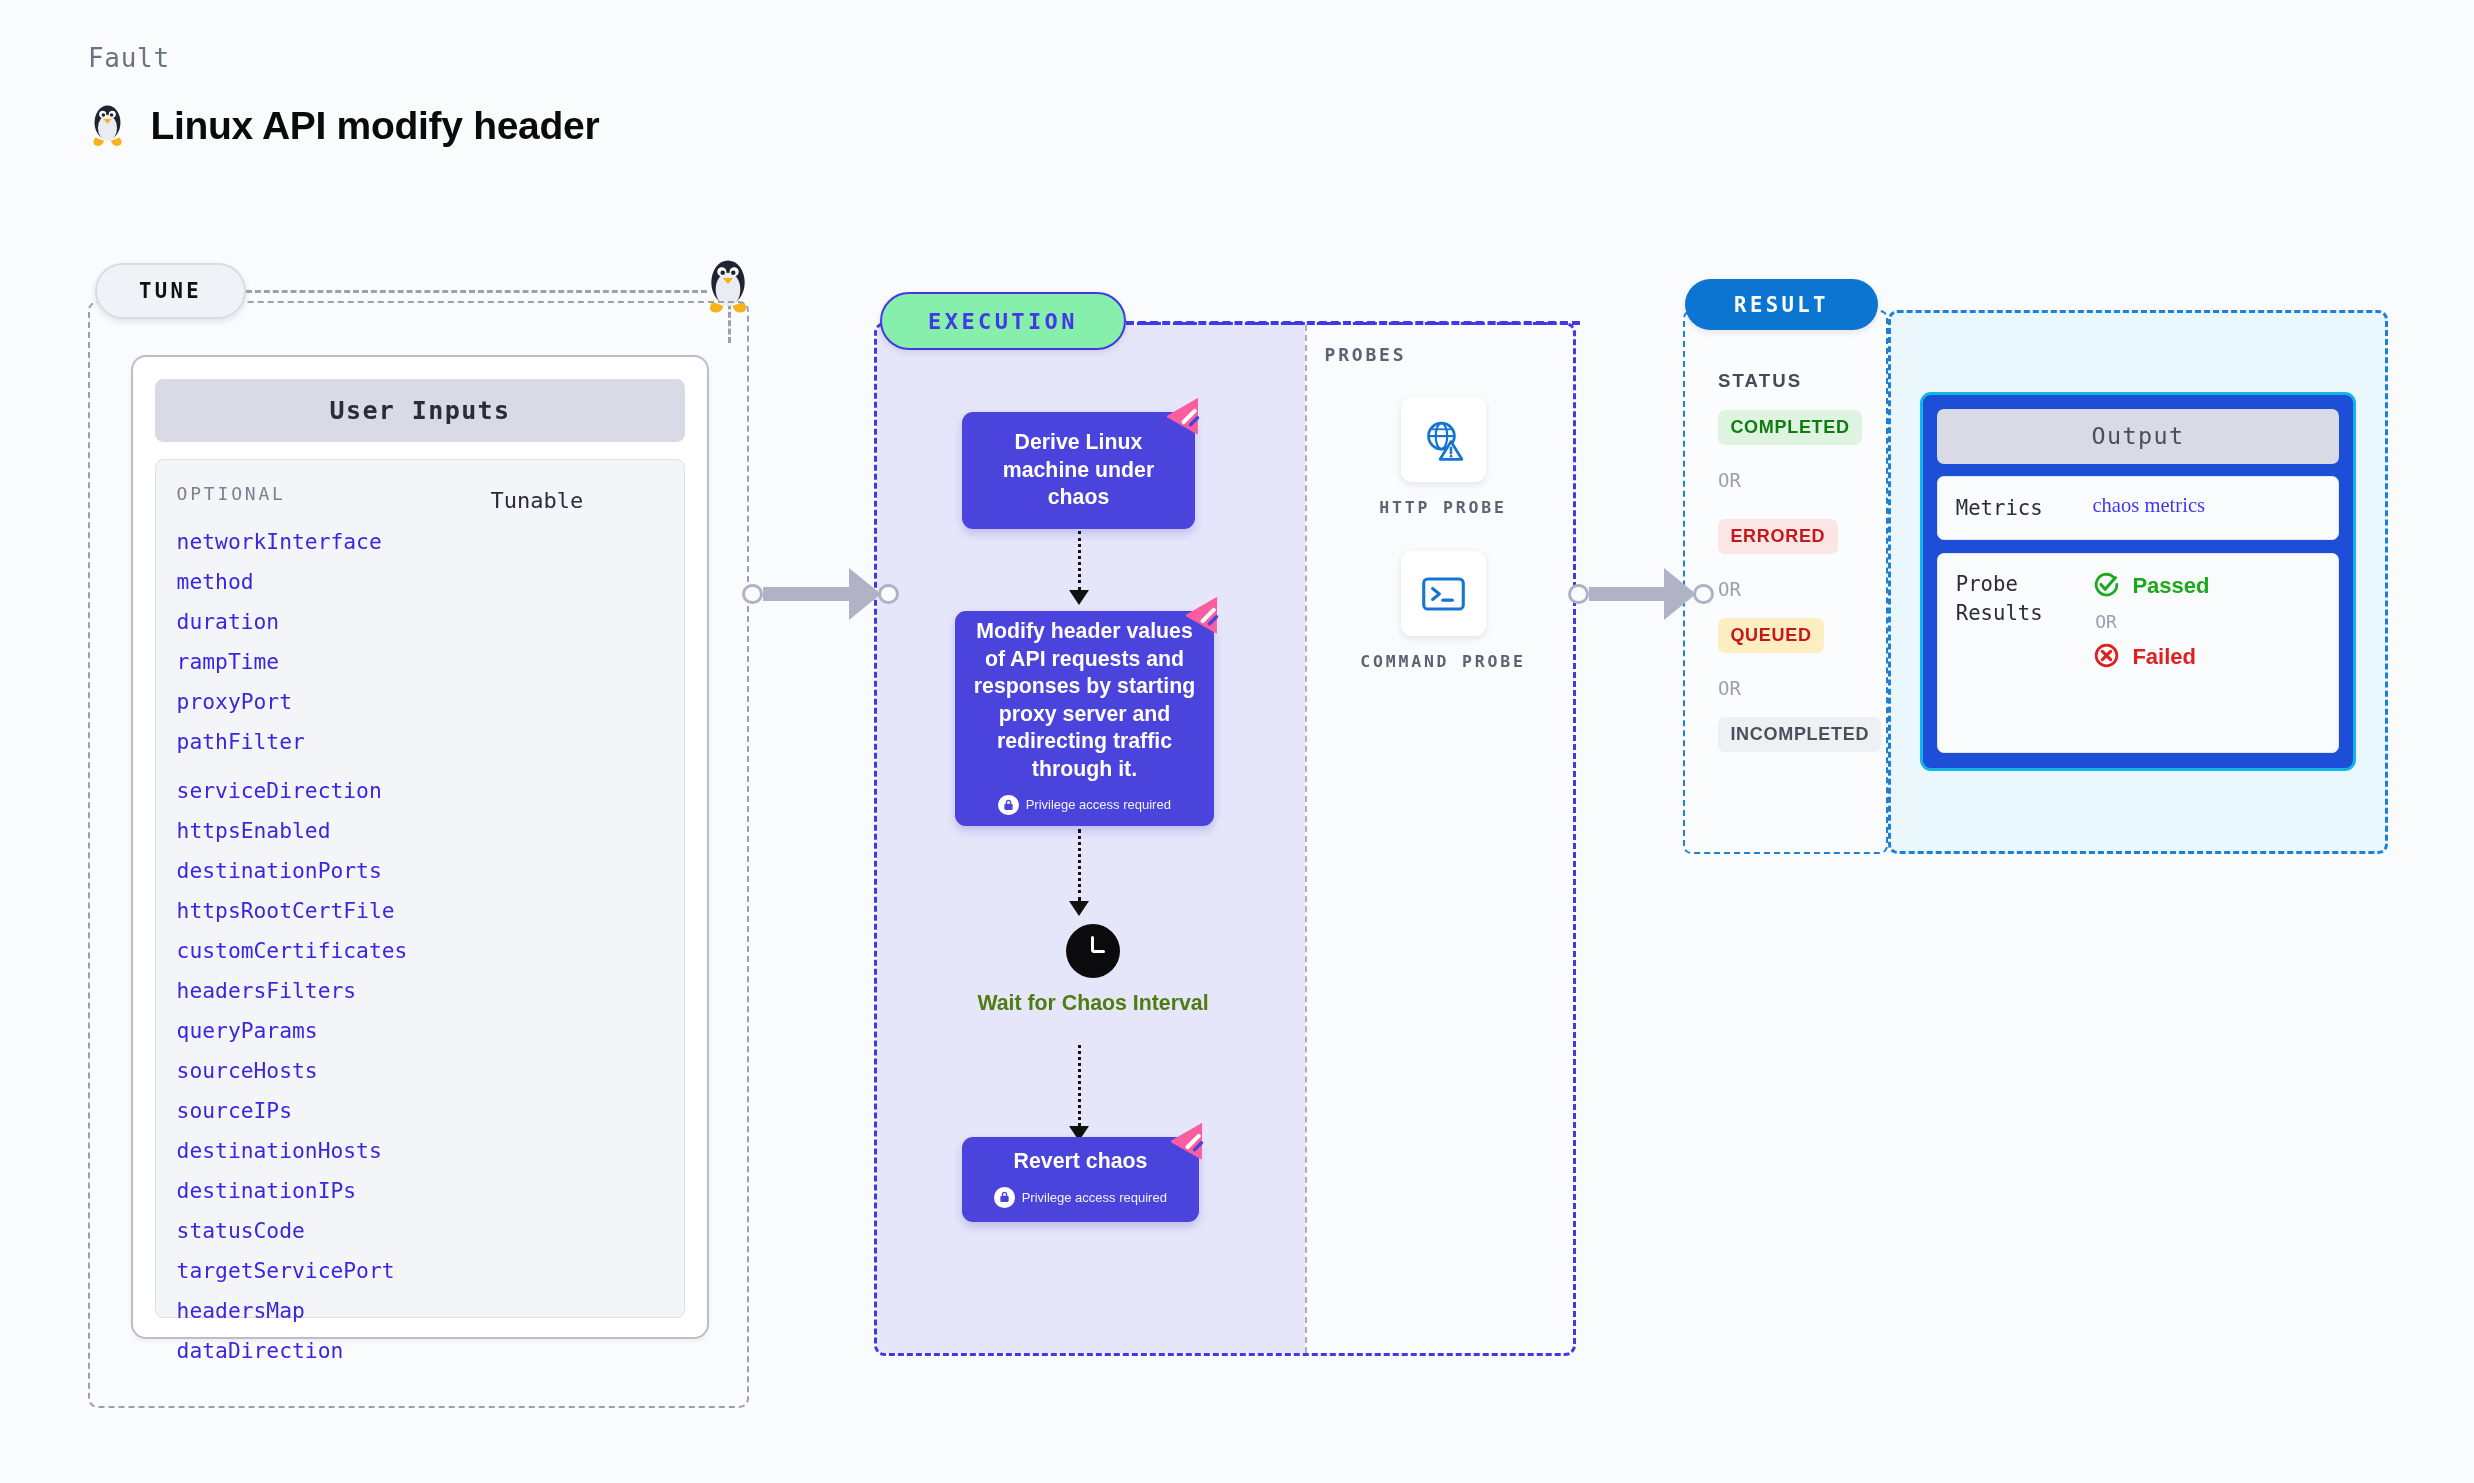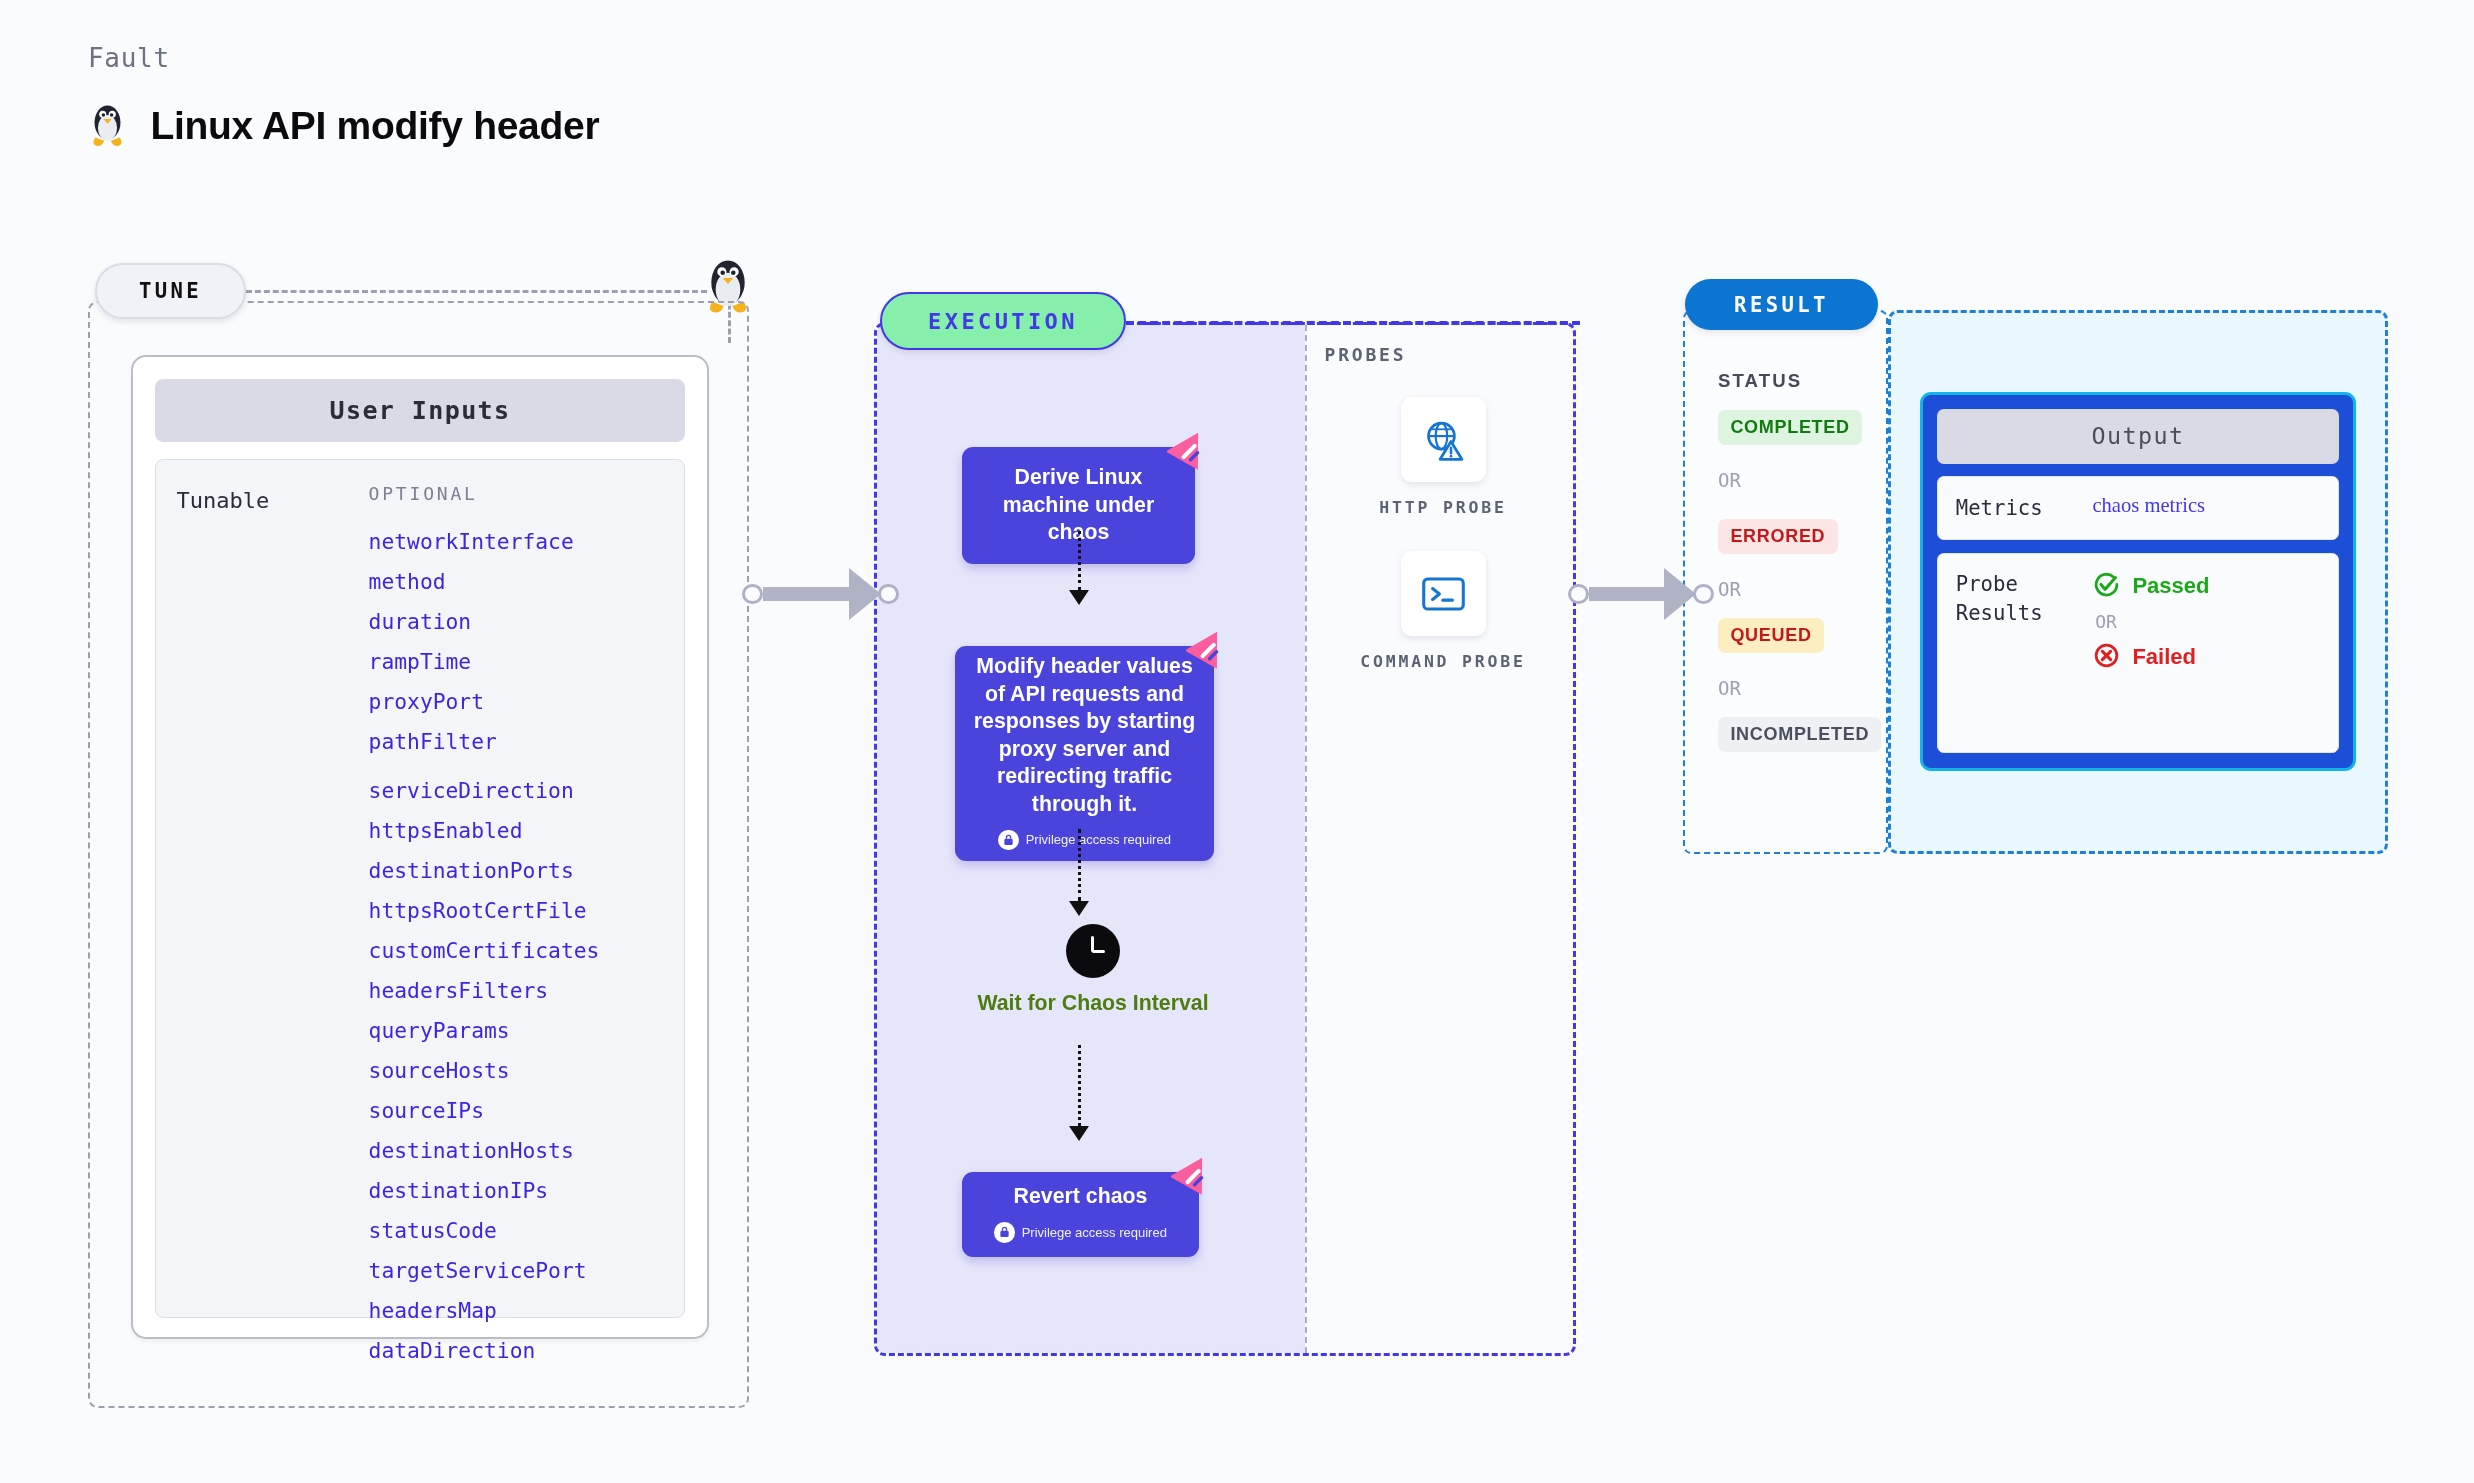--- a/index.html
+++ b/index.html
@@ -123,21 +123,20 @@
     border-top: 4.1px dashed #4338E8;
   }
 
   .node {
     position: absolute; background: #4A43DC; color: #fff;
     border-radius: 11px; text-align: center;
     font-size: 21.3px; font-weight: bold; line-height: 27.5px;
     display: flex; flex-direction: column; align-items: center; justify-content: center;
     box-shadow: 0 4.1px 9.6px rgba(60,50,200,.22);
     padding: 11px 13.8px;
-    margin-top: 35px;
   }
   .flag {
     position: absolute; right: -15px; top: -15px; width: 43px; height: 43px;
     pointer-events: none;
   }
   .privilege {
     display: flex; align-items: center; justify-content: center; gap: 6.9px;
     font-size: 13px; font-weight: normal; margin-top: 8.3px; color: #F2F1FE;
   }
   .lock-dot {
@@ -282,21 +281,20 @@
     <path d="M22 25 L34 25 L28 32 Z" fill="#F5B21B"></path>
     <path d="M10 52 q-6 10 2 12 q8 2 11-7 z" fill="#F5B21B"></path>
     <path d="M46 52 q6 10 -2 12 q-8 2 -11-7 z" fill="#F5B21B"></path>
   </svg>
 </div>
 
 <div id="tune-panel">
   <div id="inputs-card">
     <div id="inputs-header">User Inputs</div>
     <div id="inputs-body">
-      <div id="tunable-label">Tunable</div>
       <div id="optional-col">
         <div id="optional-label">OPTIONAL</div>
         <div class="param">networkInterface</div>
         <div class="param">method</div>
         <div class="param">duration</div>
         <div class="param">rampTime</div>
         <div class="param">proxyPort</div>
         <div class="param">pathFilter</div>
         <div class="param gap">serviceDirection</div>
         <div class="param">httpsEnabled</div>
@@ -307,20 +305,21 @@
         <div class="param">queryParams</div>
         <div class="param">sourceHosts</div>
         <div class="param">sourceIPs</div>
         <div class="param">destinationHosts</div>
         <div class="param">destinationIPs</div>
         <div class="param">statusCode</div>
         <div class="param">targetServicePort</div>
         <div class="param">headersMap</div>
         <div class="param">dataDirection</div>
       </div>
+      <div id="tunable-label">Tunable</div>
     </div>
   </div>
 </div>
 
 <div class="connector" style="left:742px; top:568px;">
   <div class="conn-dot"></div>
   <div class="conn-bar" style="width:88px;"></div>
   <div class="conn-head"></div>
   <div class="conn-dot" style="margin-left:-2.8px;"></div>
 </div>

